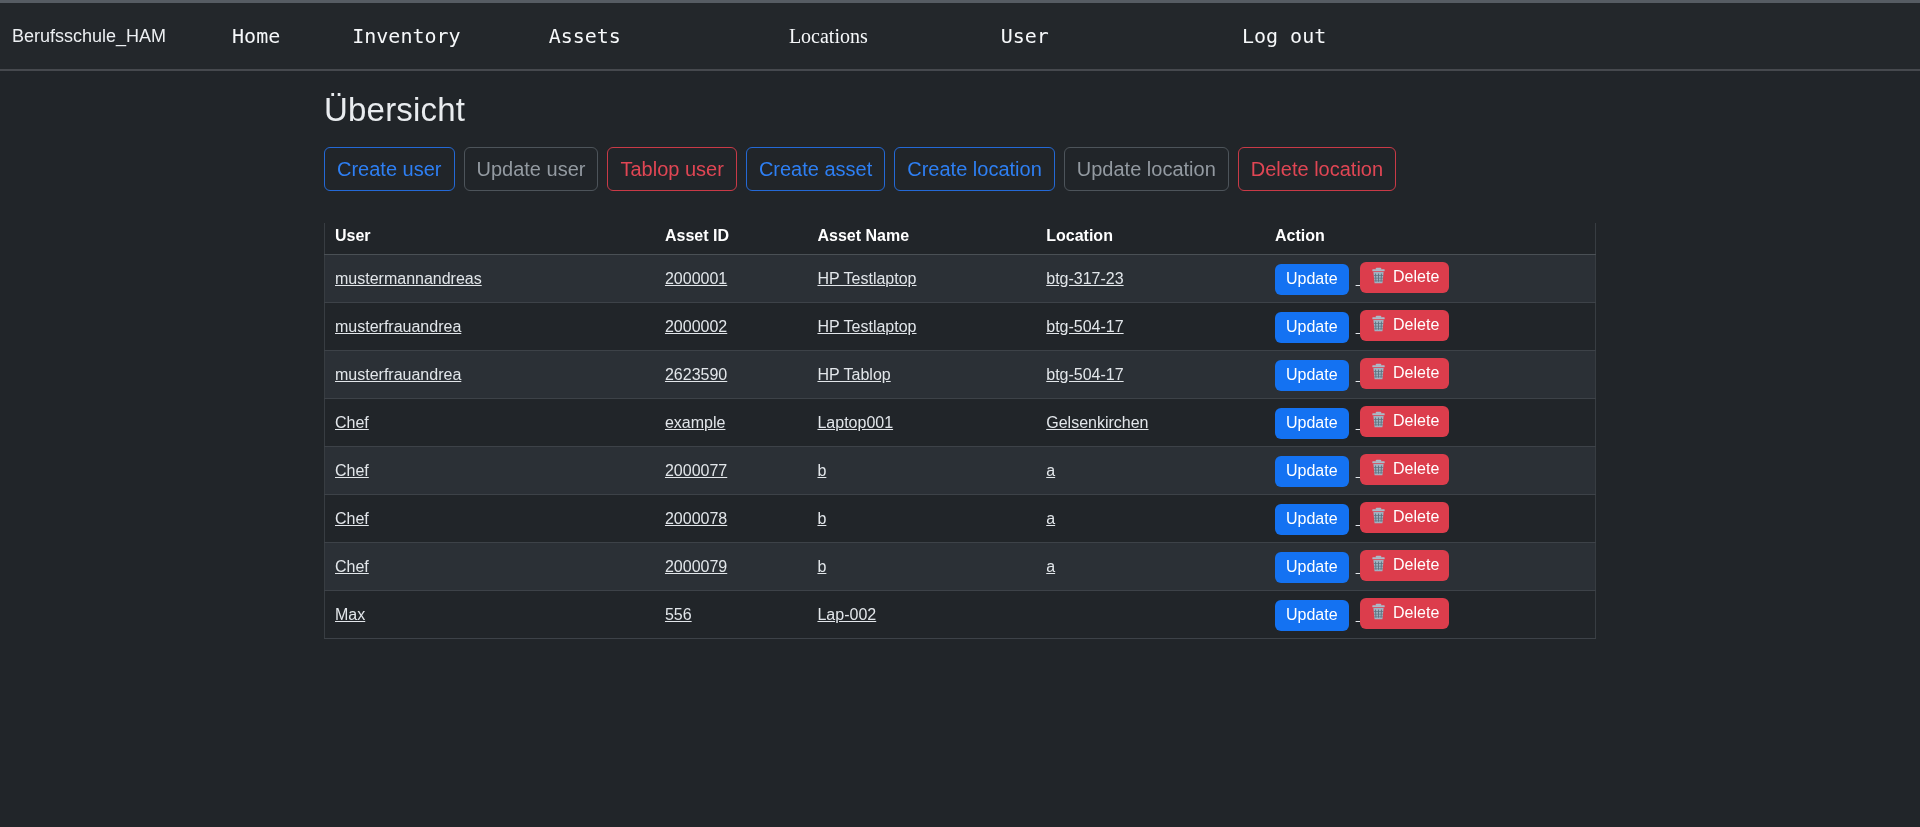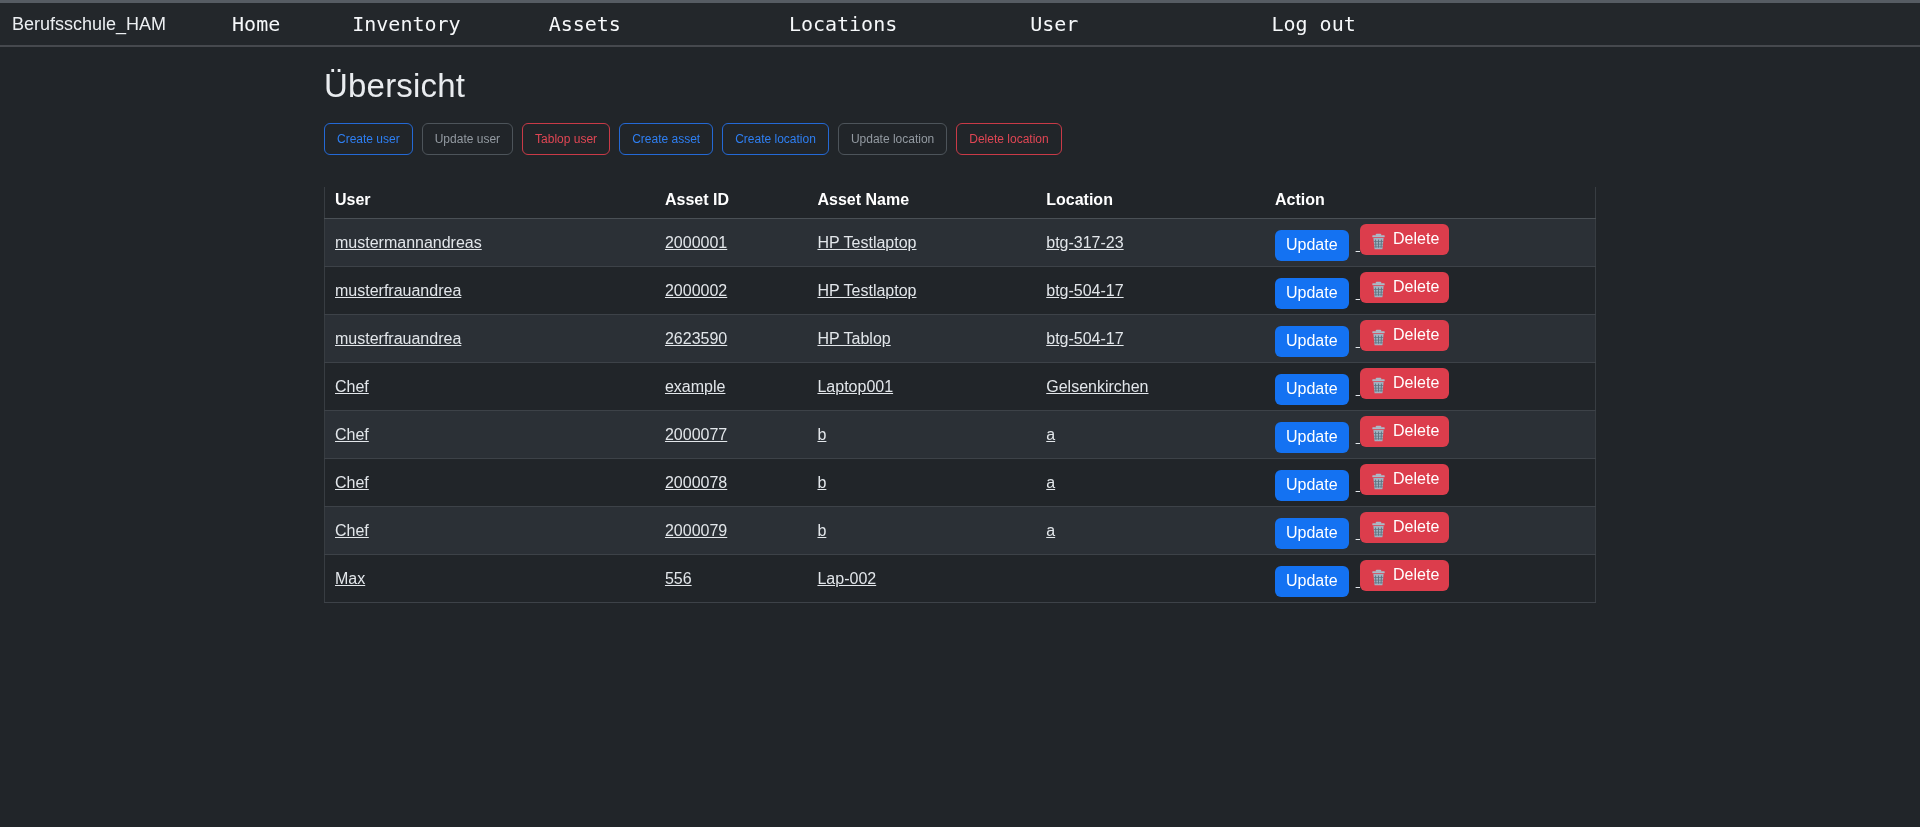--- a/index.html
+++ b/index.html
@@ -5,21 +5,21 @@
   * { margin:0; padding:0; box-sizing:border-box; }
   html,body { width:1920px; height:827px; overflow:hidden; }
   body {
     background: var(--page_bg, #212529);
     font-family: "Liberation Sans", sans-serif;
     color: #dee2e6;
   }
 
   
   .navbar {
-    height: 47px;
+    height: 71px;
     background: var(--navbar_bg, #23272b);
     border-top: 3px solid #565c63;
     border-bottom: 2px solid #46494e;
     display: flex;
     align-items: center;
   }
   .brand {
     margin-left: 12px;
     font-size: 18px;
     color: #eceff2;
@@ -34,21 +34,21 @@
   .nav-item {
     font-family: "DejaVu Sans Mono", monospace;
     font-size: 20px;
     color: #f6f8fa;
     cursor: pointer;
     white-space: nowrap;
   }
   .nav-item:nth-child(1) { margin-left: 66px; }
   .nav-item:nth-child(2) { margin-left: 72px; }
   .nav-item:nth-child(3) { margin-left: 88px; }
-  .nav-item:nth-child(4) { margin-left: 168px; }
+  .nav-item:nth-child(4) { margin-left: 168px; font-family: Liberation Serif, serif; }
   .nav-item:nth-child(5) { margin-left: 133px; }
   .nav-item:nth-child(6) { margin-left: 193px; }
 
   
   .container {
     width: 1272px;
     margin: 0 auto;
     padding-top: 20px;
   }
   .page-title {
@@ -56,21 +56,21 @@
     font-weight: 500;
     color: #e9ecef;
     margin-bottom: 18px;
     letter-spacing: 0.2px;
   }
 
   
   .toolbar { display: flex; margin-bottom: 32px; }
   .btn {
     font-family: "Liberation Sans", sans-serif;
-    font-size: 12px;
+    font-size: 20px;
     padding: 6px 12px;
     margin-right: 9px;
     background: transparent;
     border-radius: 6px;
     border: 1px solid;
     cursor: pointer;
     line-height: 1.5;
   }
   .btn-outline-primary   { color: var(--primary, #2e7ff3);  border-color: #2469d6; }
   .btn-outline-secondary { color: var(--secondary, #939aa1); border-color: #4d545a; }
@@ -117,21 +117,21 @@
   .btn-delete {
     background: var(--delete_btn, #dc3d4c);
     color: #fff;
     border: none;
     font-size: 16px;
     padding: 5px 10px;
     border-radius: 6px;
     cursor: pointer;
     line-height: 1.3;
     display: inline-flex;
-    align-items: flex-end;
+    align-items: flex-start;
   }
   .trash-icon { display:inline-block; width:17px; height:17px; margin-right:6px; }
 </style>
 </head>
 <body>
 
 <nav class="navbar">
   <span class="brand">Berufsschule_HAM</span>
   <ul class="nav-list">
     <li class="nav-item">Home</li>

